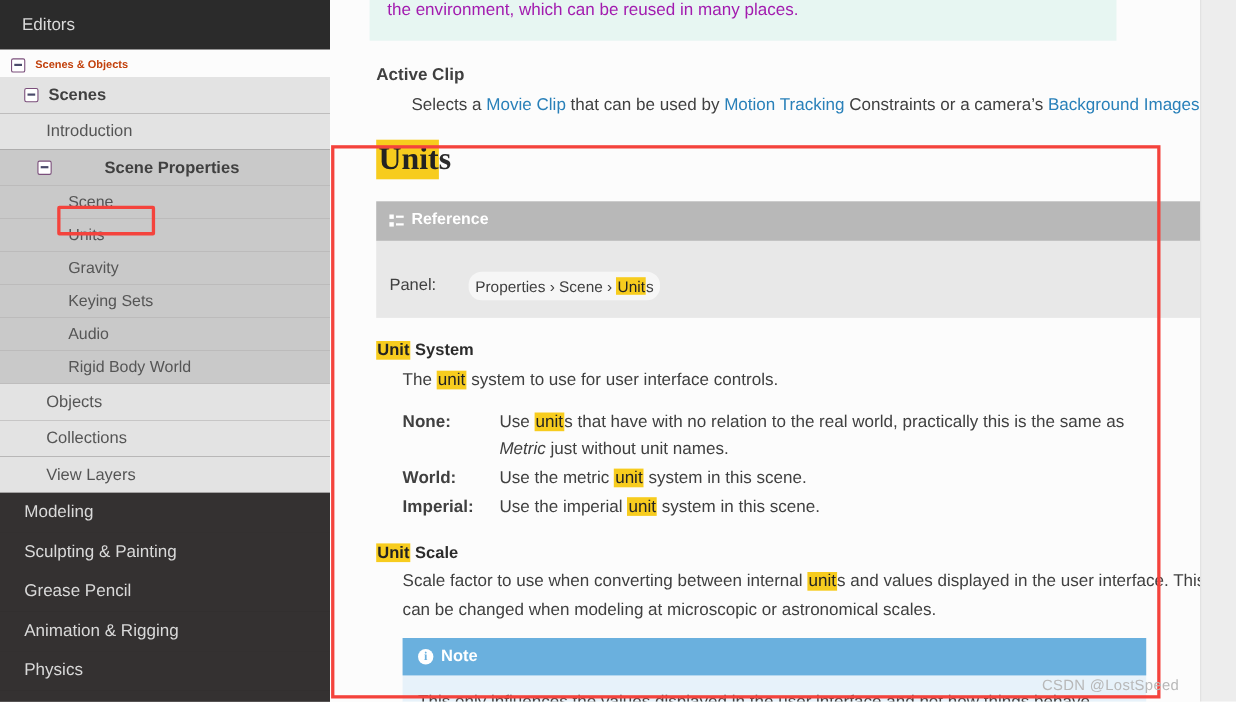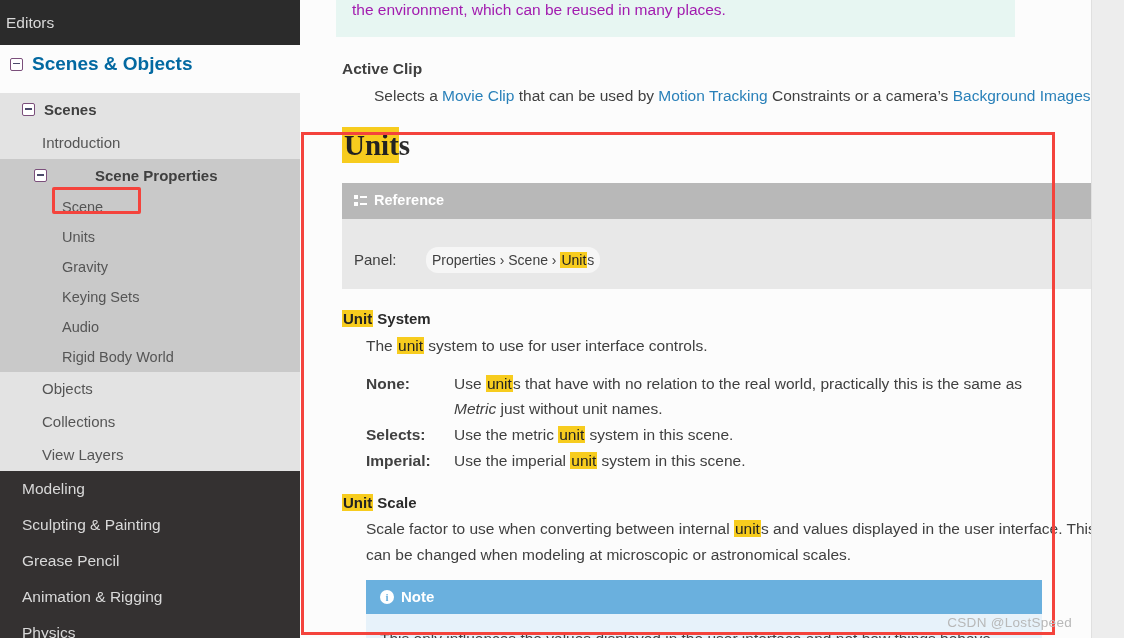--- a/index.html
+++ b/index.html
@@ -25,31 +25,31 @@
     color: #d9d9d9;
     overflow: hidden;
     flex: 0 0 300px;
     position: relative;
   }
   .nav-top {
     height: 45px;
     background: #2b2b2b;
     display: flex;
     align-items: center;
-    padding-left: 6px;
+    padding-left: 20px;
     font-size: 15.5px;
     color: #d9d9d9;
   }
   .nav-l1 {
     display: flex;
     align-items: center;
-    padding: 8px 0 18px 10px;
-    font-size: 19px;
-    font-weight: bold;
-    color: #0369a1;
+    padding: 8px 0 4px 10px;
+    font-size: 10px;
+    font-weight: bold;
+    color: #c2410c;
     background: #fcfcfc;
   }
   .nav-l2 {
     display: flex;
     align-items: center;
     padding: 8px 0 8px 22px;
     font-size: 15px;
     font-weight: bold;
     color: #404040;
     background: #e3e3e3;
@@ -414,21 +414,21 @@
 
       <h2 class="sec-title"><mark class="hl">Unit</mark><span> System</span></h2>
       <div class="sec-body"><span>The </span><mark class="hl">unit</mark><span> system to use for user interface controls.</span></div>
 
       <div class="opt-table">
         <div class="opt-row">
           <span class="opt-name">None:</span>
           <span class="opt-desc"><span>Use </span><mark class="hl">unit</mark><span>s that have with no relation to the real world, practically this is the same as </span><em>Metric</em><span> just without unit names.</span></span>
         </div>
         <div class="opt-row">
-          <span class="opt-name">Selects:</span>
+          <span class="opt-name">World:</span>
           <span class="opt-desc"><span>Use the metric </span><mark class="hl">unit</mark><span> system in this scene.</span></span>
         </div>
         <div class="opt-row">
           <span class="opt-name">Imperial:</span>
           <span class="opt-desc"><span>Use the imperial </span><mark class="hl">unit</mark><span> system in this scene.</span></span>
         </div>
       </div>
 
       <h2 class="sec-title"><mark class="hl">Unit</mark><span> Scale</span></h2>
       <div class="sec-body"><span>Scale factor to use when converting between internal </span><mark class="hl">unit</mark><span>s and values displayed in the user interface. This can be changed when modeling at microscopic or astronomical scales.</span></div>

